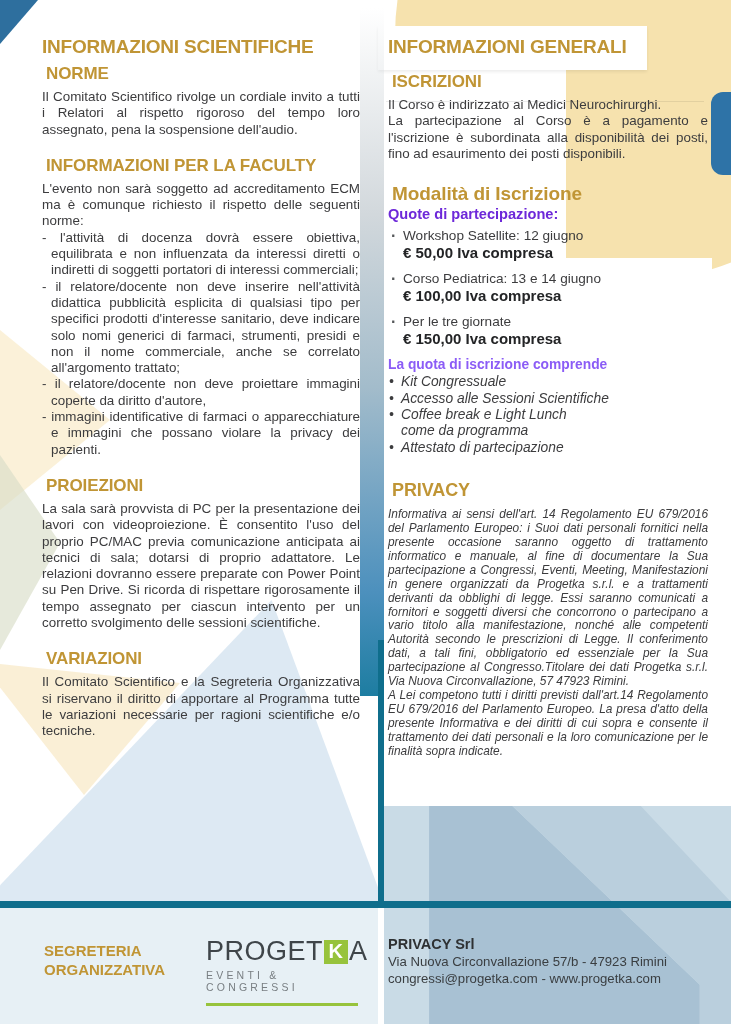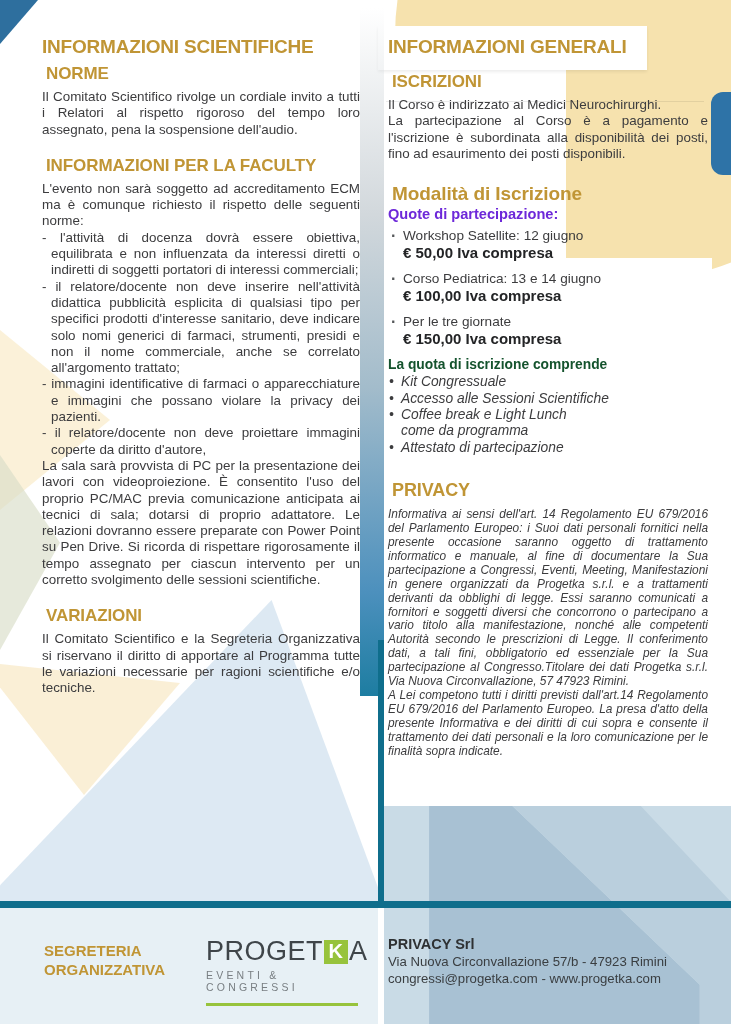--- a/index.html
+++ b/index.html
@@ -44,21 +44,21 @@
   h2.first{margin-top:2px;}
   h2.script-h{font-size:19px;margin-bottom:2px;}
   p,.body-block{font-size:13.4px;line-height:16.3px;margin:0 0 4px 0;text-align:justify;}
   .dash-item{font-size:13.4px;line-height:16.3px;text-align:justify;padding-left:9px;text-indent:-9px;}
   .dash-item::before{content:"- ";}
   .subhead{font-size:14.6px;font-weight:800;color:#6d28d9;margin:2px 0 6px 0;}
   .quote-item{position:relative;padding-left:15px;margin:0 0 9px 0;}
   .quote-item::before{content:"\00B7";position:absolute;left:3px;top:-1px;font-weight:700;color:#55585a;}
   .quote-label{font-size:13.6px;line-height:16px;}
   .quote-price{font-size:15px;line-height:18px;font-weight:800;color:#232426;}
-  .inc-head{font-size:13.8px;font-weight:800;color:#14532d;margin:4px 0 2px 0;}
+  .inc-head{font-size:13.8px;font-weight:800;color:#8b5cf6;margin:4px 0 2px 0;}
   .inc-item{font-size:13.8px;line-height:16.4px;font-style:italic;padding-left:13px;position:relative;}
   .inc-item::before{content:"\2022";position:absolute;left:1px;}
   .inc-item.cont::before{content:"";}
   .privacy-p{font-size:11.9px;line-height:13.9px;text-align:justify;margin:0;font-style:italic;}
 
   
   .seg-label{left:44px;top:941px;width:160px;font-size:15px;line-height:19px;font-weight:800;color:#c09535;}
   .logo-block{left:206px;top:936px;width:170px;}
   .logo-line1{display:flex;align-items:center;font-size:27px;letter-spacing:0.5px;color:#3f4549;font-weight:400;}
   .logo-k{display:inline-flex;align-items:center;justify-content:center;width:24px;height:24px;margin:0 1px;
@@ -96,23 +96,24 @@
   <div class="col col-left">
     <h1>INFORMAZIONI SCIENTIFICHE</h1>
 
     <h2 class="first">NORME</h2>
     <p>Il Comitato Scientifico rivolge un cordiale invito a tutti i Relatori al rispetto rigoroso del tempo loro assegnato, pena la sospensione dell'audio.</p>
 
     <h2>INFORMAZIONI PER LA FACULTY</h2>
     <p style="margin-bottom:0;">L'evento non sarà soggetto ad accreditamento ECM ma è comunque richiesto il rispetto delle seguenti norme:</p>
     <div class="dash-item">l'attività di docenza dovrà essere obiettiva, equilibrata e non influenzata da interessi diretti o indiretti di soggetti portatori di interessi commerciali;</div>
     <div class="dash-item">il relatore/docente non deve inserire nell'attività didattica pubblicità esplicita di qualsiasi tipo per specifici prodotti d'interesse sanitario, deve indicare solo nomi generici di farmaci, strumenti, presidi e non il nome commerciale, anche se correlato all'argomento trattato;</div>
+    <div class="dash-item">il relatore/docente non deve proiettare immagini coperte da diritto d'autore,</div>
     <div class="dash-item">immagini identificative di farmaci o apparecchiature e immagini che possano violare la privacy dei pazienti.</div>
-    <div class="dash-item">il relatore/docente non deve proiettare immagini coperte da diritto d'autore,</div>
 
+    <h2>PROIEZIONI</h2>
     <p>La sala sarà provvista di PC per la presentazione dei lavori con videoproiezione. È consentito l'uso del proprio PC/MAC previa comunicazione anticipata ai tecnici di sala; dotarsi di proprio adattatore. Le relazioni dovranno essere preparate con Power Point su Pen Drive. Si ricorda di rispettare rigorosamente il tempo assegnato per ciascun intervento per un corretto svolgimento delle sessioni scientifiche.</p>
 
     <h2>VARIAZIONI</h2>
     <p>Il Comitato Scientifico e la Segreteria Organizzativa si riservano il diritto di apportare al Programma tutte le variazioni necessarie per ragioni scientifiche e/o tecniche.</p>
   </div>
 
   <div class="col col-right">
     <h1>INFORMAZIONI GENERALI</h1>
 
     <h2 class="first" style="margin-top:14px;">ISCRIZIONI</h2>

